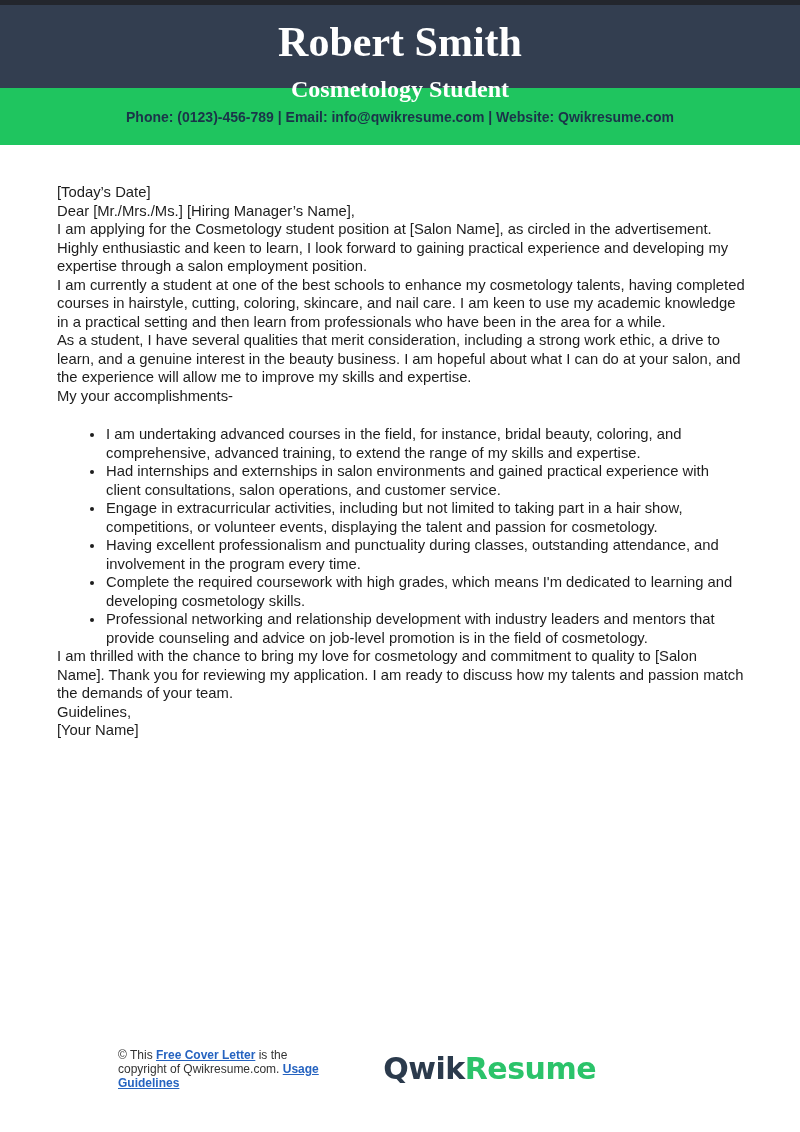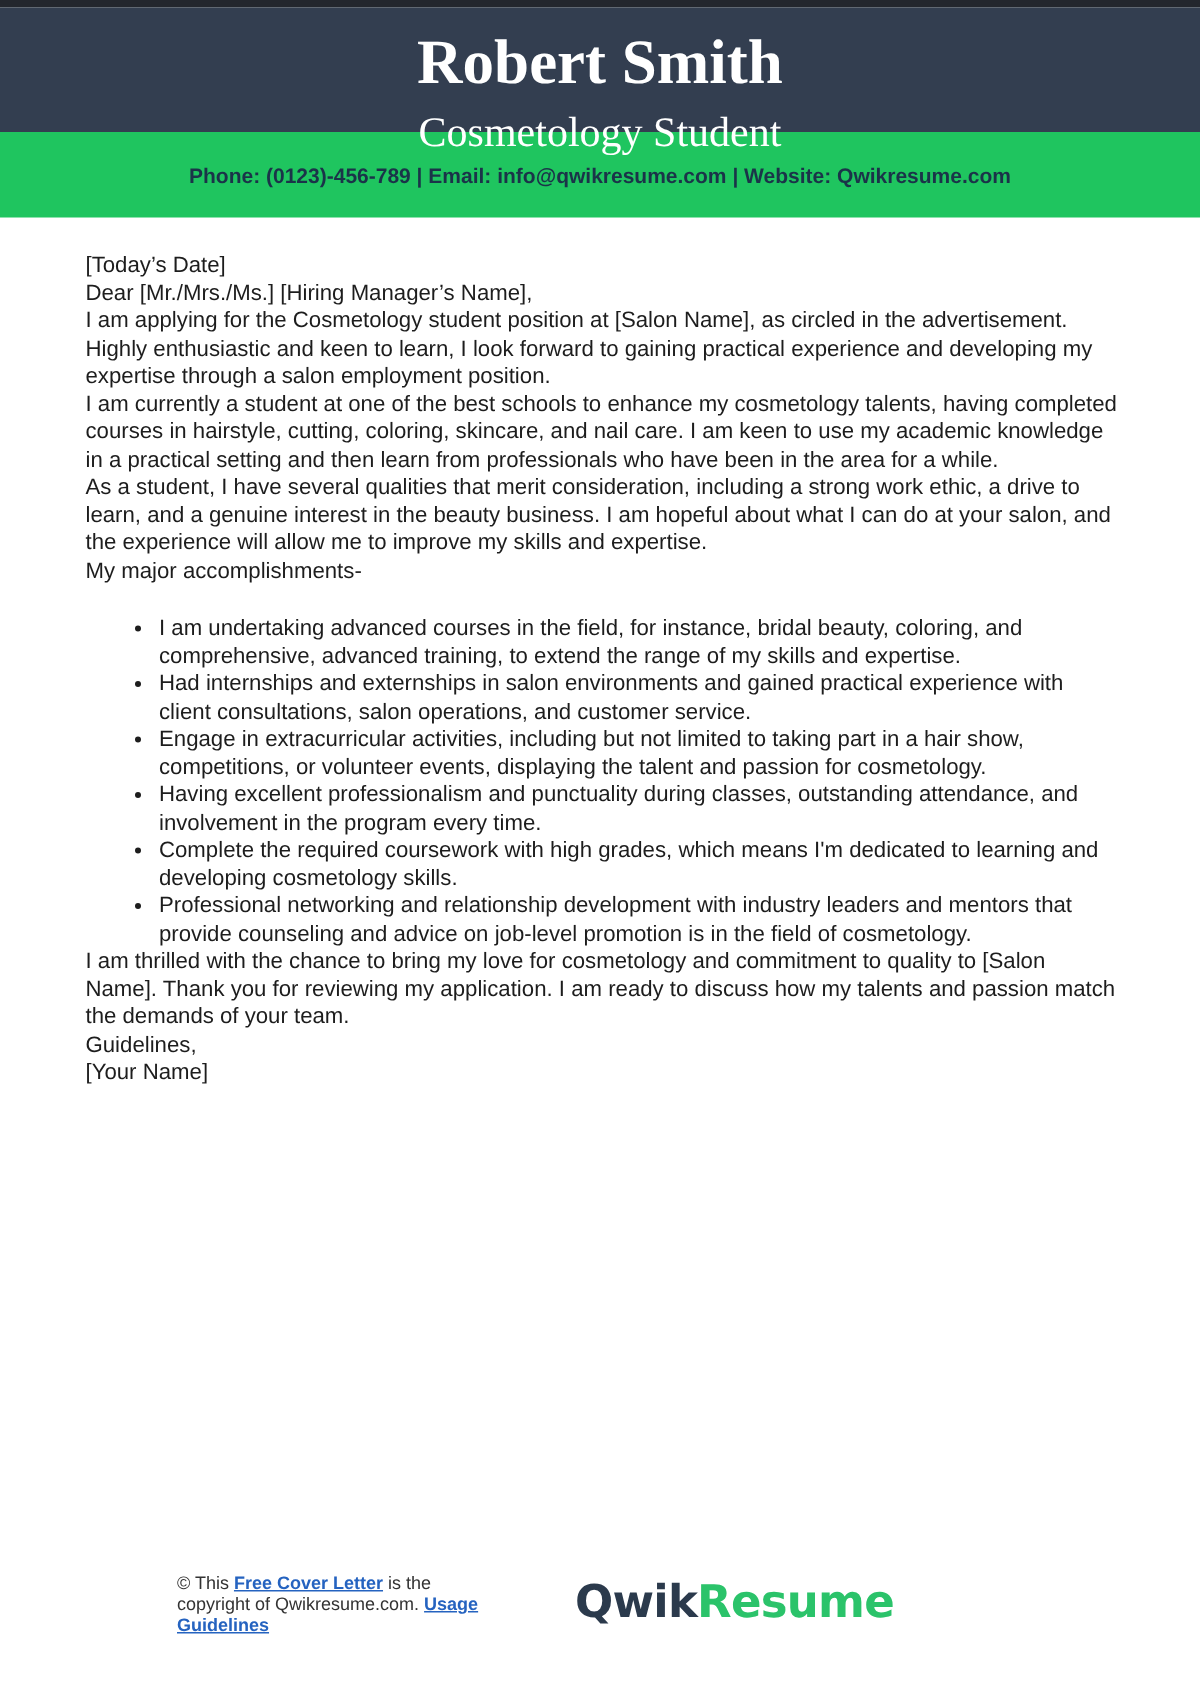--- a/index.html
+++ b/index.html
@@ -24,43 +24,43 @@
   }
   .header-name {
     font-family: "Liberation Serif", serif;
     font-weight: bold;
     font-size: 42px;
     line-height: 48px;
     margin: 0;
   }
   .header-title {
     font-family: "Liberation Serif", serif;
-    font-weight: normal;
-    font-size: 28px;
+    font-weight: bold;
+    font-size: 24px;
     line-height: 32px;
     margin: 7px 0 0 0;
   }
 
   
   .contact-bar {
     background: #1fc55f;
     height: 57px;
     display: flex;
     align-items: center;
     justify-content: center;
   }
   .contact-text {
     color: #1b3349;
     font-weight: bold;
     font-size: 14px;
   }
 
   
   .letter {
-    padding: 23px 55px 0 57px;
+    padding: 38px 55px 0 57px;
     font-size: 14.8px;
     line-height: 18.5px;
     color: #1d1d1d;
     width: 800px;
   }
   .letter p { margin: 0; }
   .date-line { margin-bottom: 14px; }
   .salutation { margin-top: 37px; }
   .para-1 { margin-top: 10px; }
   .para-2 { margin-top: 18px; }
@@ -126,21 +126,21 @@
   <div class="letter">
     <p class="date-line">[Today’s Date]</p>
 
 
     <p class="salutation">Dear [Mr./Mrs./Ms.] [Hiring Manager’s Name],</p>
 
     <p class="para-1">I am applying for the Cosmetology student position at [Salon Name], as circled in the advertisement. Highly enthusiastic and keen to learn, I look forward to gaining practical experience and developing my expertise through a salon employment position.</p>
     <p class="para-2">I am currently a student at one of the best schools to enhance my cosmetology talents, having completed courses in hairstyle, cutting, coloring, skincare, and nail care. I am keen to use my academic knowledge in a practical setting and then learn from professionals who have been in the area for a while.</p>
     <p class="para-3">As a student, I have several qualities that merit consideration, including a strong work ethic, a drive to learn, and a genuine interest in the beauty business. I am hopeful about what I can do at your salon, and the experience will allow me to improve my skills and expertise.</p>
 
-    <p class="accomplishments-heading">My major accomplishments-</p>
+    <p class="accomplishments-heading">My your accomplishments-</p>
 
     <ul class="bullet-list">
       <li>I am undertaking advanced courses in the field, for instance, bridal beauty, coloring, and comprehensive, advanced training, to extend the range of my skills and expertise.</li>
       <li>Had internships and externships in salon environments and gained practical experience with client consultations, salon operations, and customer service.</li>
       <li>Engage in extracurricular activities, including but not limited to taking part in a hair show, competitions, or volunteer events, displaying the talent and passion for cosmetology.</li>
       <li>Having excellent professionalism and punctuality during classes, outstanding attendance, and involvement in the program every time.</li>
       <li>Complete the required coursework with high grades, which means I'm dedicated to learning and developing cosmetology skills.</li>
       <li>Professional networking and relationship development with industry leaders and mentors that provide counseling and advice on job-level promotion is in the field of cosmetology.</li>
     </ul>
 

